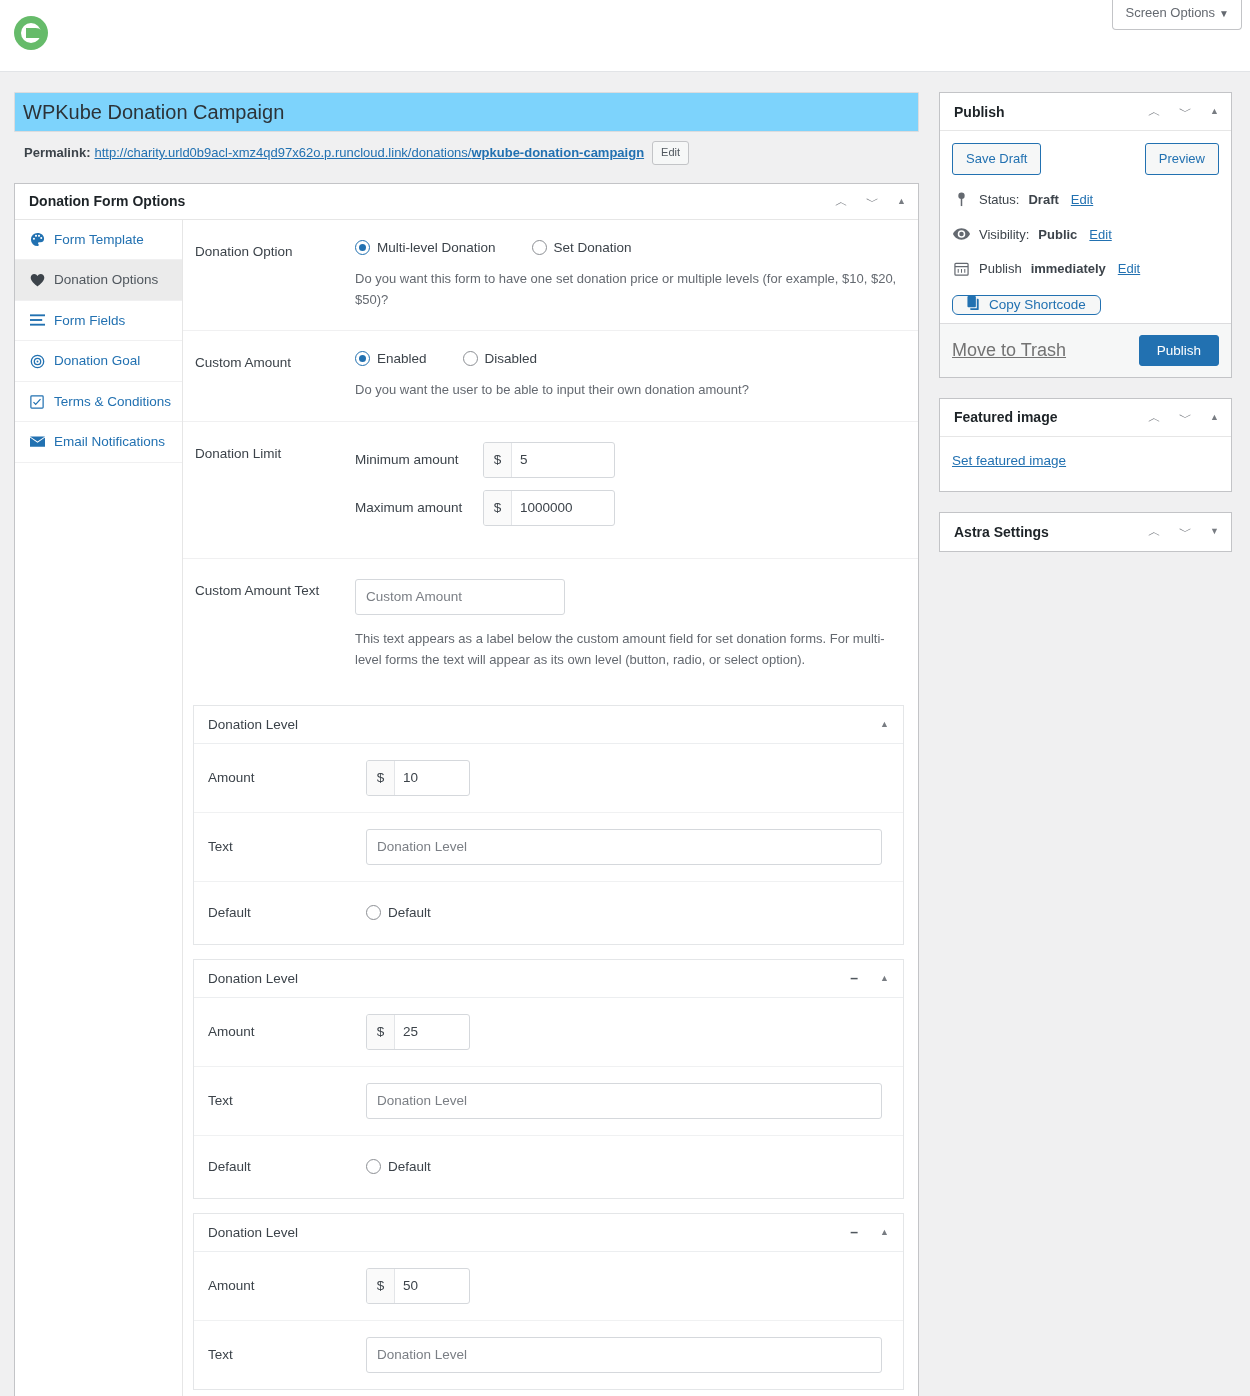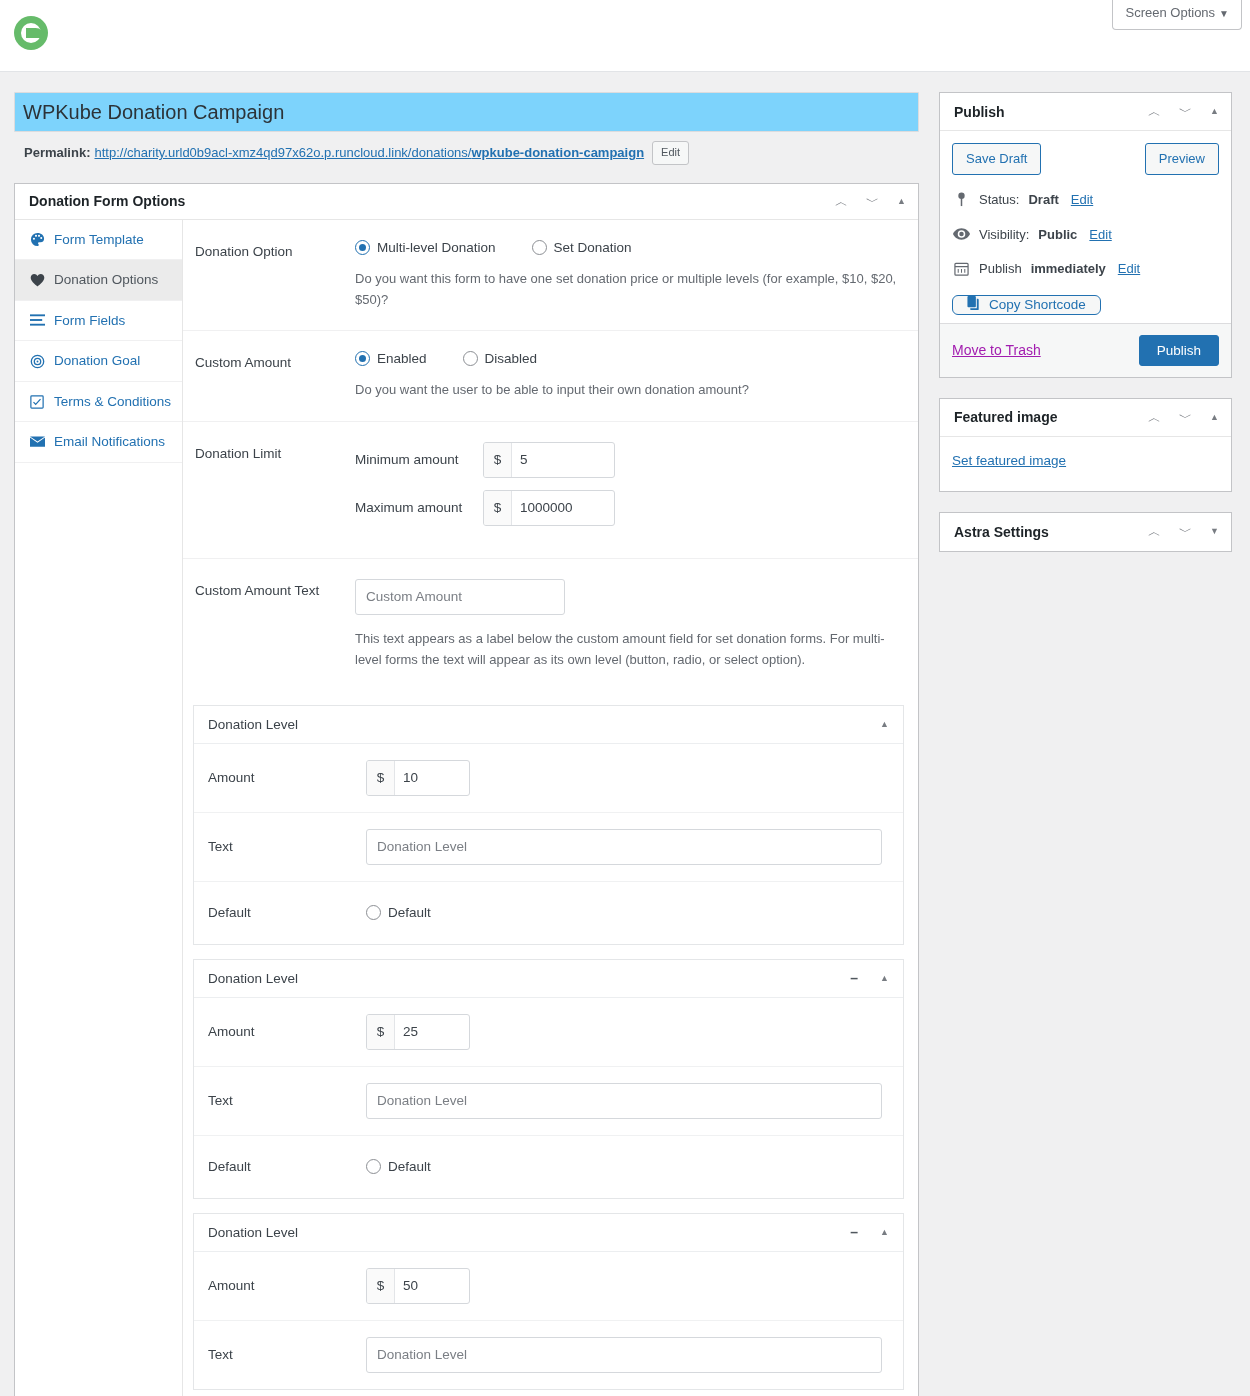--- a/index.html
+++ b/index.html
@@ -411,23 +411,23 @@
   }
   .pub-footer {
     display: flex;
     align-items: center;
     justify-content: space-between;
     background: #f6f7f7;
     border-top: 1px solid #dcdcde;
     padding: 11px 12px;
   }
   .trash-link {
-    color: #a21caf;
+    color: #737373;
     text-decoration: underline;
-    font-size: 14px;
+    font-size: 18px;
     cursor: pointer;
   }
   .btn-primary {
     background: #2271b1;
     border: 1px solid #2271b1;
     color: #fff;
     border-radius: 3px;
     font-size: 13.5px;
     padding: 7px 17px;
     cursor: pointer;

